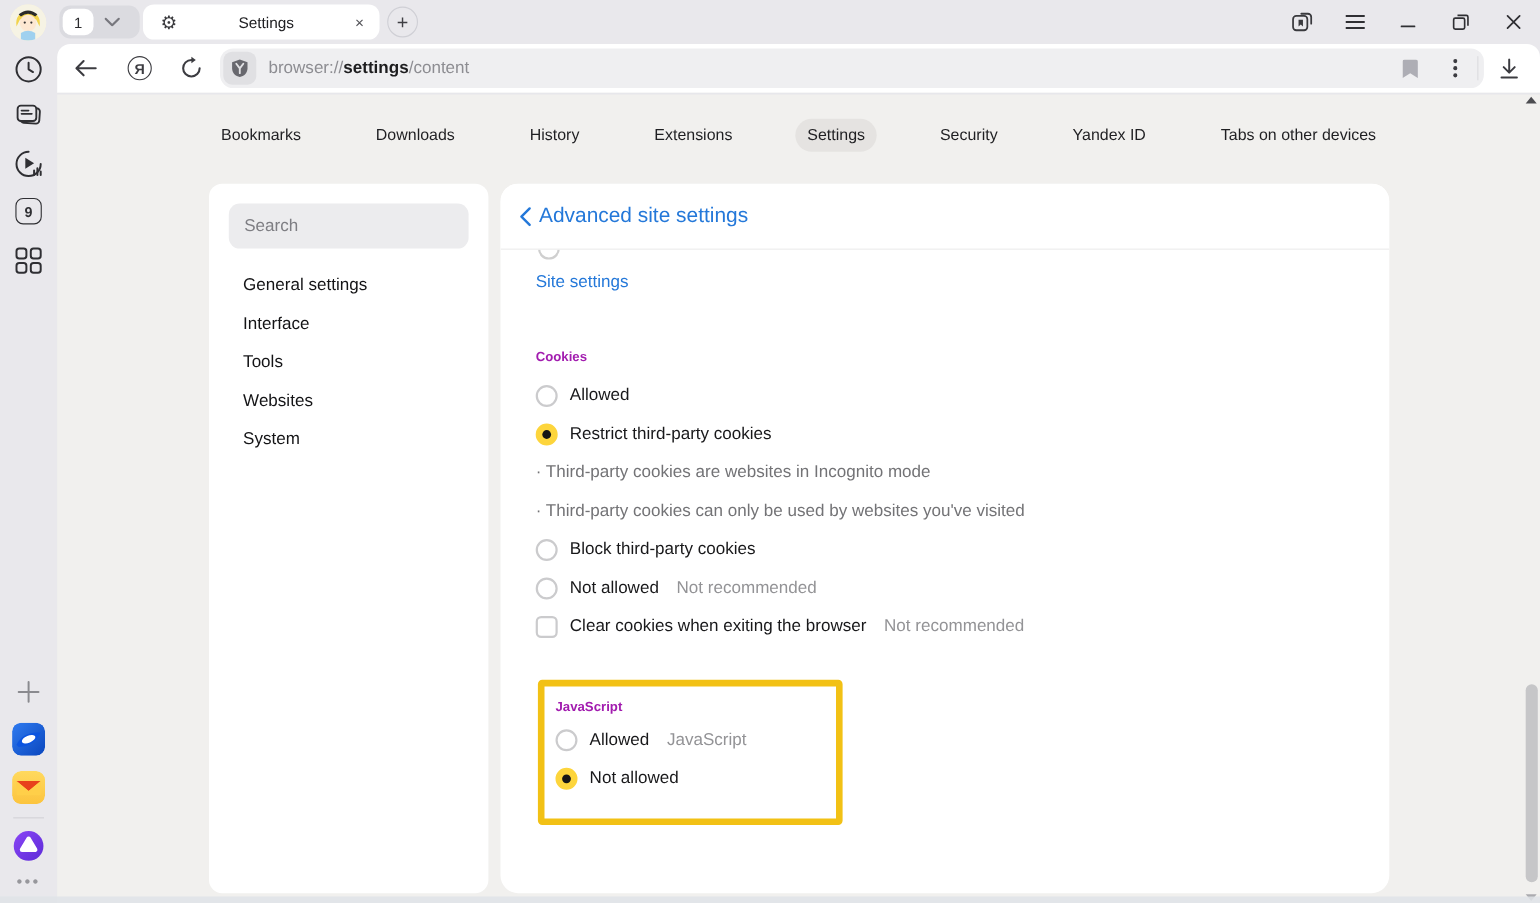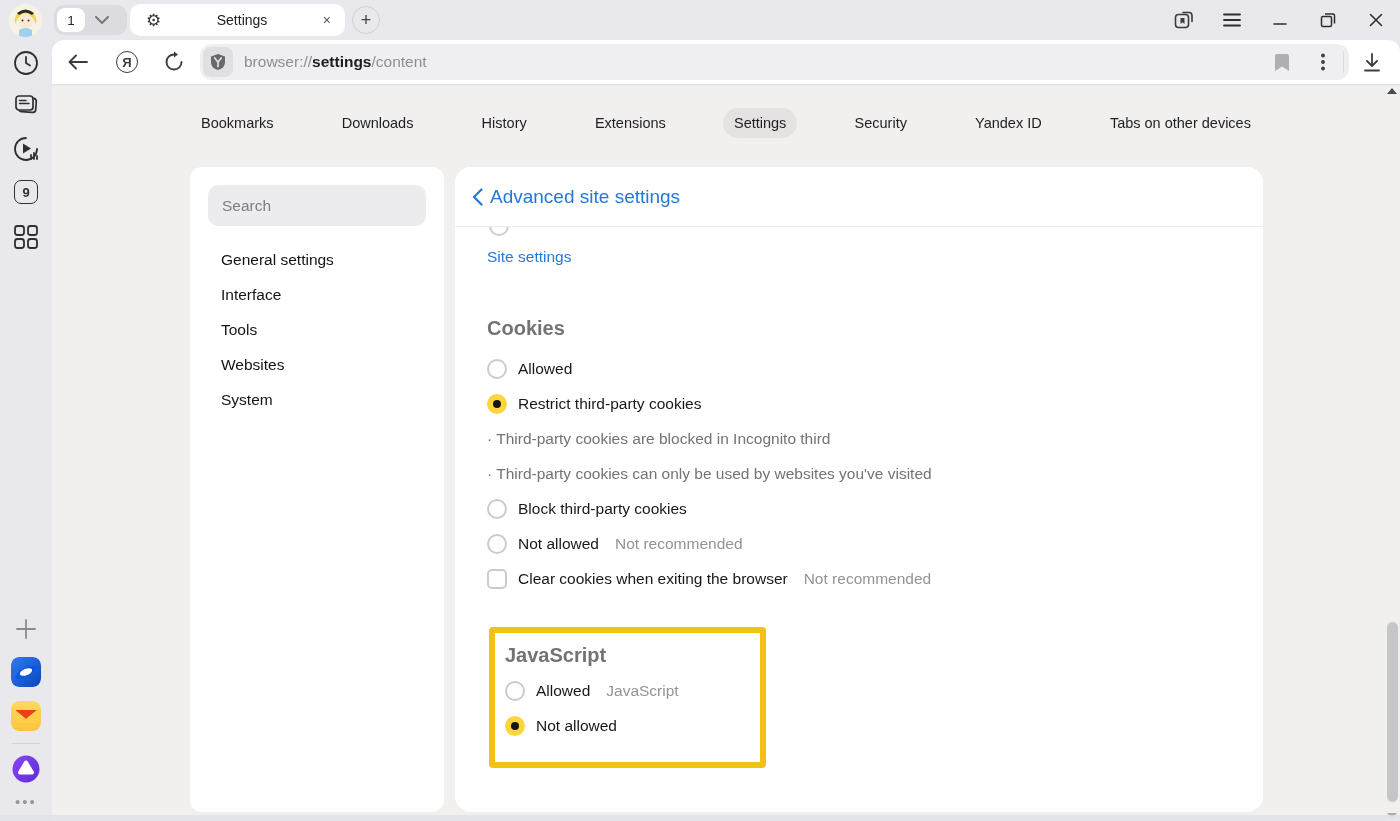--- a/index.html
+++ b/index.html
@@ -58,21 +58,21 @@
   .menu li { padding:8px 0 9px 31px; font-size:15.5px; color:#141416; cursor:default; }
 
   .main-panel { position:absolute; left:403px; top:81px; width:808px; height:645px; background:#fff; border-radius:16px; overflow:hidden; }
   .panel-header { position:relative; z-index:2; height:60px; background:#fff; border-bottom:1px solid #ececec; display:flex; align-items:center; padding-left:17px; }
   .panel-header .back { display:flex; align-items:center; margin-right:7px; }
   .panel-header .ptitle { font-size:19px; font-weight:500; color:var(--link-blue,#2478d9); }
   .panel-body { position:relative; z-index:1; padding:0 0 0 32px; }
   .cutoff-radio { position:absolute; left:34px; top:-11px; width:20px; height:20px; border:2px solid #cfcfcf; border-radius:50%; background:#fff; }
   a.blue { color:var(--link-blue,#2478d9); text-decoration:none; font-size:15.5px; cursor:pointer; }
   .toplink { display:inline-block; margin-top:21px; }
-  .sec-h { font-size:20px; font-weight:700; color:#737373; }
+  .sec-h { font-size:12px; font-weight:700; color:#a21caf; }
   .h-cookies { margin-top:51px; }
   .opts { margin-top:11px; }
   .option-row { display:flex; align-items:center; height:35px; font-size:15.5px; color:#18181a; }
   .ctl { flex:none; margin-right:11px; }
   .ctl-radio { width:20px; height:20px; border:2px solid #cbcbcd; border-radius:50%; }
   .ctl-checkbox { width:20px; height:20px; border:2px solid #cbcbcd; border-radius:5px; }
   .option-row.checked .ctl-radio { position:relative; background:var(--radio-yellow,#fdd53c); border-color:var(--radio-yellow,#fdd53c); }
   .option-row.checked .ctl-radio::after { content:""; position:absolute; left:4px; top:4px; width:8px; height:8px; background:#151515; border-radius:50%; }
   .t-bullet { color:#737376; }
   .t-bullet .lbl { margin-left:0; }
@@ -347,21 +347,21 @@
 
           </div>
           <div class="option-row checked t-radio">
             <span class="ctl ctl-radio"></span>
 
             <span class="lbl">Restrict third-party cookies</span>
 
           </div>
           <div class="option-row t-bullet">
 
-            <span class="lbl">· Third-party cookies are blocked in Incognito third</span>
+            <span class="lbl">· Third-party cookies are websites in Incognito mode</span>
 
           </div>
           <div class="option-row t-bullet">
 
             <span class="lbl">· Third-party cookies can only be used by websites you've visited</span>
 
           </div>
           <div class="option-row t-radio">
             <span class="ctl ctl-radio"></span>
 

